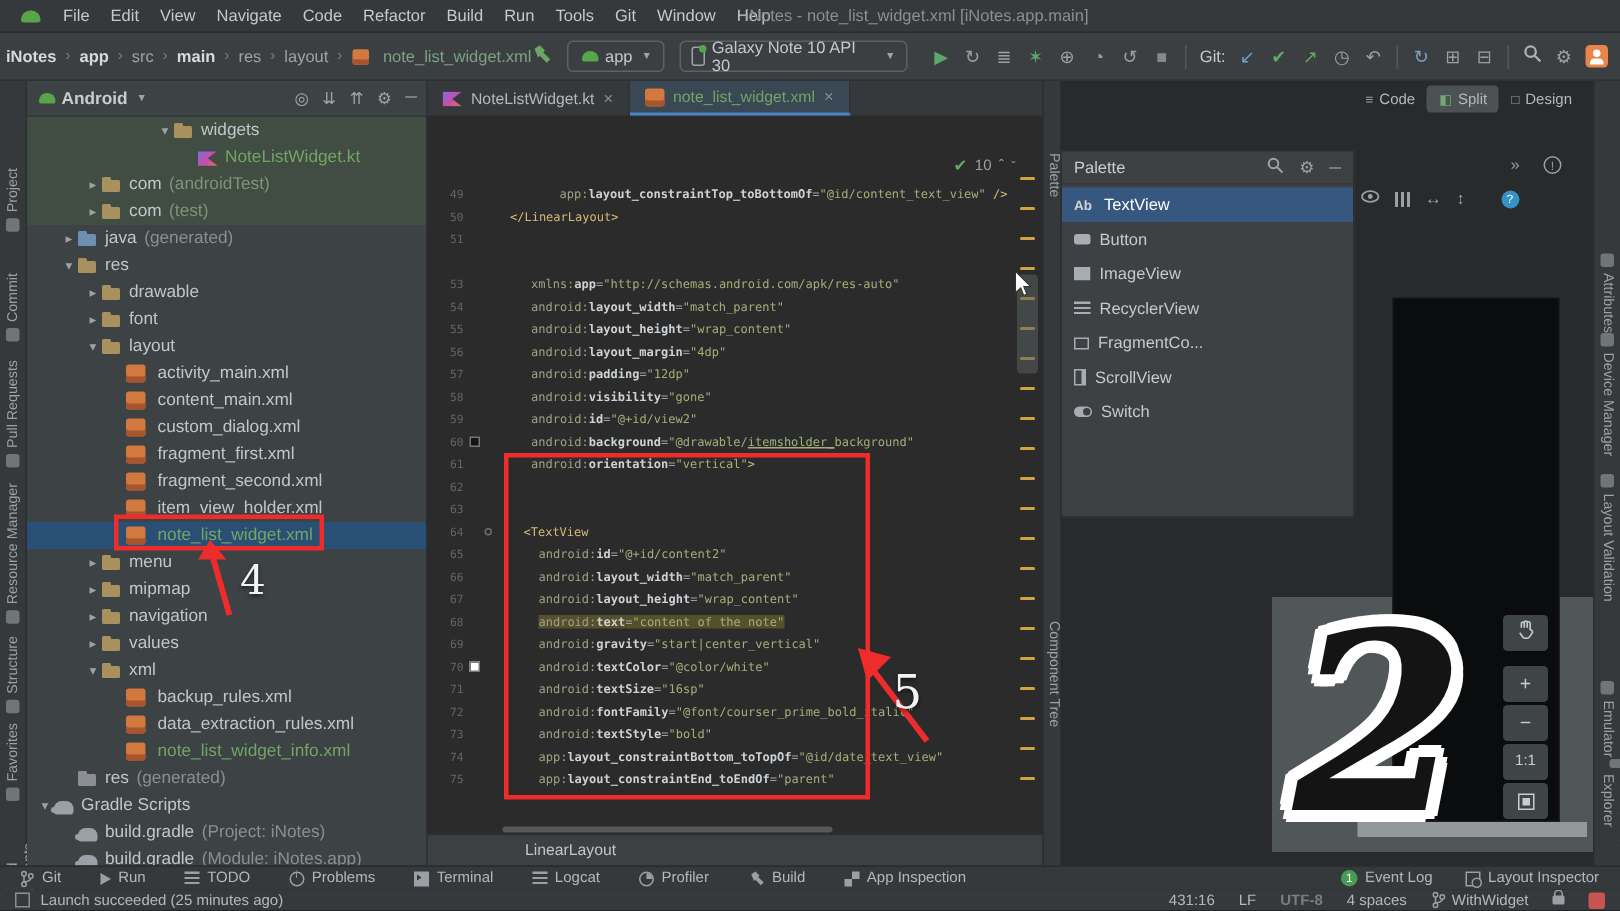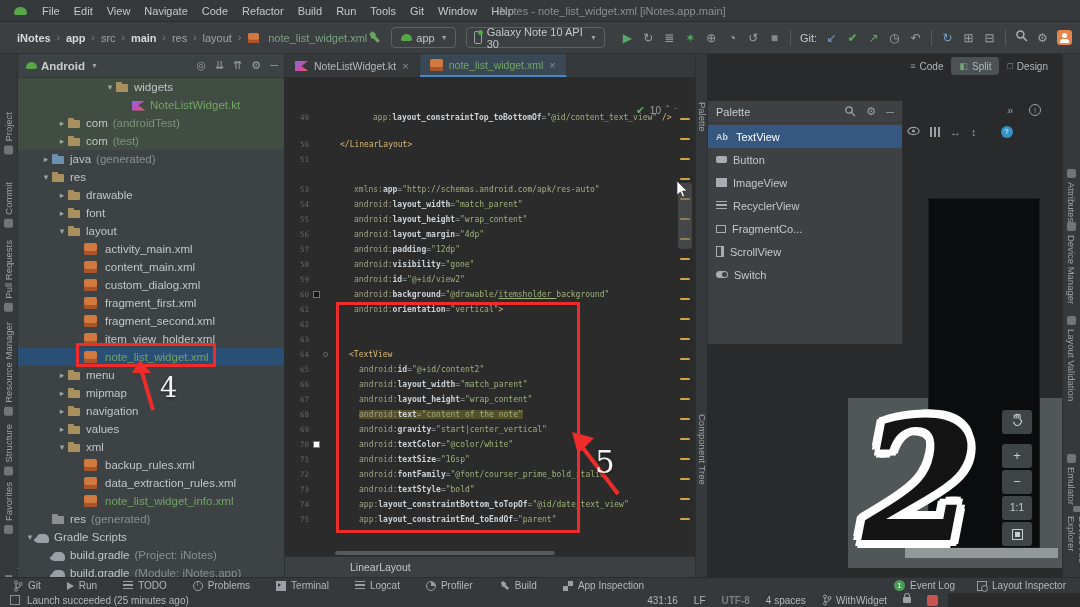--- a/index.html
+++ b/index.html
@@ -9,21 +9,21 @@
   
   .menubar{position:absolute;left:0;top:0;width:1080px;height:22px;background:#35393b;
     display:flex;align-items:center;border-bottom:1px solid #2a2d2e;font-size:11px;color:#c6c9cb;}
   .droid{display:inline-block;width:13px;height:8px;background:#57a64a;border-radius:6px 6px 2px 2px;margin:0 8px 0 14px;}
   .droid.small{margin:0 4px 0 2px;width:11px;height:7px;}
   .menu-item{padding:0 7px;cursor:default;}
   .win-title{position:absolute;left:497px;color:#8a8f92;}
   
   .toolbar{position:absolute;left:0;top:22px;width:1080px;height:32px;background:#3b3f41;
     display:flex;align-items:center;border-bottom:1px solid #2e3233;font-size:11px;}
-  .crumbs{display:flex;align-items:center;margin-left:17px;}
+  .crumbs{display:flex;align-items:center;margin-left:4px;}
   .crumb{color:#9ea3a6;}
   .crumb.b{color:#d7dadc;font-weight:bold;}
   .crumb.file{color:#7da183;}
   .crumb-sep{color:#7c8184;margin:0 6px;font-size:10px;}
   .hammer{margin-left:auto;}
   .cfgbox{display:flex;align-items:center;height:21px;border:1px solid #5d6163;border-radius:4px;
     padding:0 7px;margin-left:10px;color:#c6c9cb;}
   .caret{font-size:7px;color:#9ea3a6;margin-left:6px;}
   .ic-phone{display:inline-block;width:9px;height:13px;border:1px solid #9ea3a6;border-radius:2px;position:relative;margin-right:5px;}
   .ic-phone::after{content:"";position:absolute;right:-2px;top:-2px;width:5px;height:5px;background:#57a64a;border-radius:50%;}
@@ -153,21 +153,21 @@
   .bi-lines{background:repeating-linear-gradient(#9aa0a5 0 1.5px,transparent 1.5px 3.5px);}
   .bi-problems{border:1px solid #9aa0a5;border-radius:50%;}
   .bi-problems::after{content:"i";position:absolute;left:3px;top:-2px;font-size:7px;color:#9aa0a5;}
   .bi-terminal{background:#9aa0a5;}
   .bi-terminal::after{content:"";position:absolute;left:2px;top:2px;border-left:3px solid #35393b;border-top:2px solid transparent;border-bottom:2px solid transparent;}
   .bi-profiler{border:1px solid #9aa0a5;border-radius:50%;}
   .bi-profiler::after{content:"";position:absolute;left:4px;top:0px;width:4px;height:4px;background:#9aa0a5;border-radius:0 100% 0 0;}
   .bi-appinspect{background:conic-gradient(#9aa0a5 0 25%,transparent 0 50%,#9aa0a5 0 75%,transparent 0);}
   .bi-li{border:1px solid #9aa0a5;}
   .bi-li::after{content:"";position:absolute;right:-2px;bottom:-2px;width:5px;height:5px;border:1px solid #9aa0a5;border-radius:50%;background:#35393b;}
-  .statusbar{position:absolute;left:0;top:593px;width:948px;height:14px;background:#35393b;display:flex;align-items:center;
+  .statusbar{position:absolute;left:0;top:593px;width:1080px;height:14px;background:#35393b;display:flex;align-items:center;
     font-size:10px;color:#b4b8bb;}
   .sb-icon{width:10px;height:10px;border:1px solid #8a8f92;margin:0 7px 0 10px;}
   .sb-right{margin-left:auto;display:flex;align-items:center;gap:16px;margin-right:10px;}
   .dim{color:#787d80;font-weight:bold;}
   .ic-lock{display:inline-block;width:8px;height:6px;background:#9aa0a5;position:relative;border-radius:1px;}
   .ic-lock::before{content:"";position:absolute;left:1px;top:-4px;width:4px;height:4px;border:1.5px solid #9aa0a5;border-bottom:none;border-radius:3px 3px 0 0;}
   .ic-redbox{display:inline-block;width:11px;height:11px;background:#c75450;border-radius:2px;}
   
   .redbox{position:absolute;border:3px solid #ee2c2c;z-index:30;}
   .stepnum{position:absolute;z-index:31;color:#f2f2f2;font-family:"DejaVu Serif",serif;text-shadow:0 1px 3px rgba(0,0,0,.6);}
@@ -494,21 +494,21 @@
           <div class="vmark" style="top: 300px;"></div>
           <div class="vmark" style="top: 320px;"></div>
           <div class="vmark" style="top: 340px;"></div>
           <div class="vmark" style="top: 360px;"></div>
           <div class="vmark" style="top: 380px;"></div>
           <div class="vmark" style="top: 400px;"></div>
           <div class="vmark" style="top: 420px;"></div>
           <div class="vmark" style="top: 440px;"></div>
           <div class="vthumb" style="top: 105px;"></div>
         </div>
-    <div class="code-line" style="top: 32px;"><span class="gnum">49</span><span class="ctext" style="left: 88px;"><span class="c-ns">app:</span><span class="c-attr">layout_constraintTop_toBottomOf</span><span class="c-eq">=</span><span class="c-val">"@id/content_text_view"</span><span class="c-tag"> /&gt;</span></span></div>
+    <div class="code-line" style="top: 44px;"><span class="gnum">49</span><span class="ctext" style="left: 88px;"><span class="c-ns">app:</span><span class="c-attr">layout_constraintTop_toBottomOf</span><span class="c-eq">=</span><span class="c-val">"@id/content_text_view"</span><span class="c-tag"> /&gt;</span></span></div>
         <div class="code-line" style="top: 59px;"><span class="gnum">50</span><span class="ctext" style="left: 55px;"><span class="c-tag">&lt;/LinearLayout&gt;</span></span></div>
         <div class="code-line" style="top: 74px;"><span class="gnum">51</span><span class="ctext" style="left: 50px;"></span></div>
         <div class="code-line" style="top: 104px;"><span class="gnum">53</span><span class="ctext" style="left: 69px;"><span class="c-ns">xmlns:</span><span class="c-attr">app</span><span class="c-eq">=</span><span class="c-val">"http://schemas.android.com/apk/res-auto"</span></span></div>
         <div class="code-line" style="top: 119px;"><span class="gnum">54</span><span class="ctext" style="left: 69px;"><span class="c-ns">android:</span><span class="c-attr">layout_width</span><span class="c-eq">=</span><span class="c-val">"match_parent"</span></span></div>
         <div class="code-line" style="top: 134px;"><span class="gnum">55</span><span class="ctext" style="left: 69px;"><span class="c-ns">android:</span><span class="c-attr">layout_height</span><span class="c-eq">=</span><span class="c-val">"wrap_content"</span></span></div>
         <div class="code-line" style="top: 149px;"><span class="gnum">56</span><span class="ctext" style="left: 69px;"><span class="c-ns">android:</span><span class="c-attr">layout_margin</span><span class="c-eq">=</span><span class="c-val">"4dp"</span></span></div>
         <div class="code-line" style="top: 164px;"><span class="gnum">57</span><span class="ctext" style="left: 69px;"><span class="c-ns">android:</span><span class="c-attr">padding</span><span class="c-eq">=</span><span class="c-val">"12dp"</span></span></div>
         <div class="code-line" style="top: 179px;"><span class="gnum">58</span><span class="ctext" style="left: 69px;"><span class="c-ns">android:</span><span class="c-attr">visibility</span><span class="c-eq">=</span><span class="c-val">"gone"</span></span></div>
         <div class="code-line" style="top: 194px;"><span class="gnum">59</span><span class="ctext" style="left: 69px;"><span class="c-ns">android:</span><span class="c-attr">id</span><span class="c-eq">=</span><span class="c-val">"@+id/view2"</span></span></div>
         <div class="code-line" style="top: 209px;"><span class="gnum">60</span><span class="gswatch" style="background: rgb(20, 20, 20);"></span><span class="ctext" style="left: 69px;"><span class="c-ns">android:</span><span class="c-attr">background</span><span class="c-eq">=</span><span class="c-val">"@drawable/</span><span class="c-vu">itemsholder_</span><span class="c-val">background"</span></span></div>

